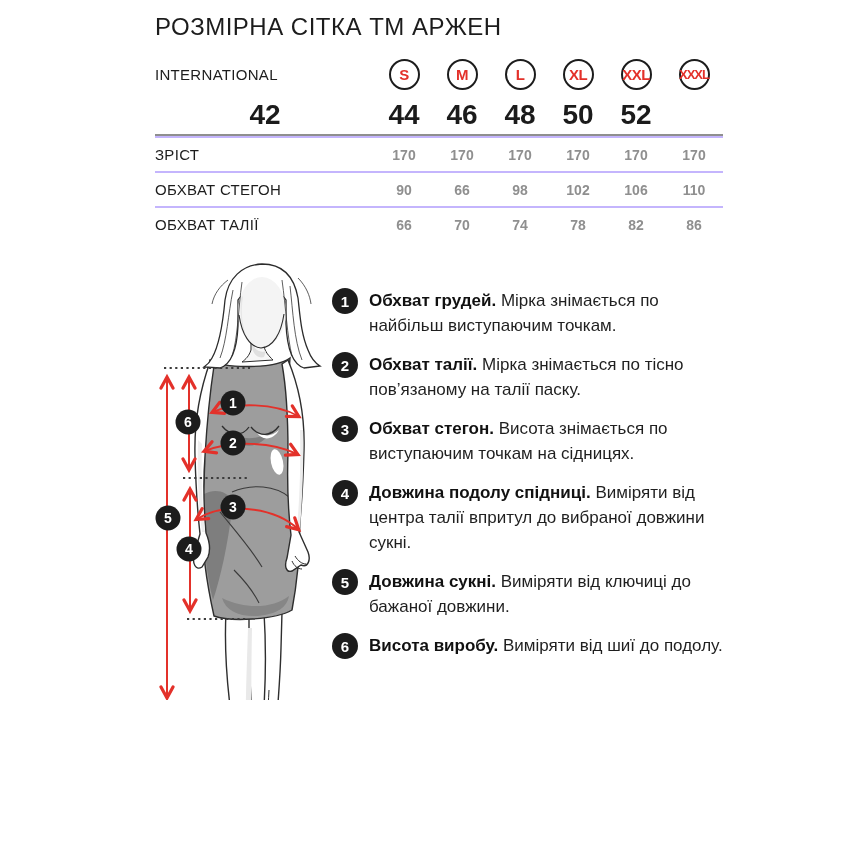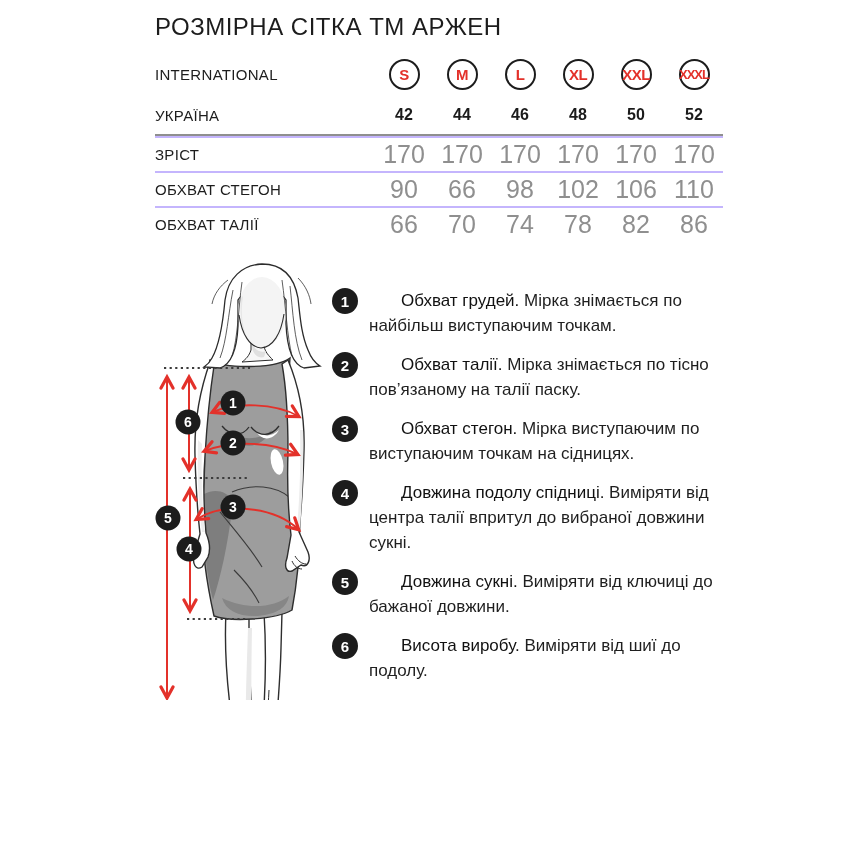--- a/index.html
+++ b/index.html
@@ -16,32 +16,32 @@
   .trow-intl { height:44px; }
   .trow-ua   { height:40px; }
   .trow-data { height:35px; border-top:2px solid #c4b5fd; }
   .trow-ua   { border-bottom:2px solid #8f8f8f; }
   .rlabel { font-size:15px; color:#1d1d1d; letter-spacing:.3px; }
   .cell { text-align:center; }
   .size-circle { width:31px; height:31px; border:2px solid #1c1c1c; border-radius:50%;
     display:flex; align-items:center; justify-content:center; margin:0 auto;
     color:#e3312a; font-size:15px; font-weight:600; letter-spacing:-.5px; }
   .circle-xxxl { font-size:13px; letter-spacing:-1px; }
-  .ua-val { font-size:16px; font-weight:600; color:#1b1b1b; }
-  .gray-val { font-size:25px; font-weight:400; color:#8f8f8f; }
+  .ua-val { font-size:28px; font-weight:600; color:#1b1b1b; }
+  .gray-val { font-size:14px; font-weight:700; color:#8f8f8f; }
 
   
   .legend { position:absolute; left:332px; top:288px; width:396px;
     display:flex; flex-direction:column; gap:14px; }
   .legend-item { display:flex; align-items:flex-start; gap:11px; }
   .lnum { flex:0 0 26px; width:26px; height:26px; border-radius:50%;
     background:#1c1c1c; color:#fff; font-size:15px; font-weight:700;
     display:flex; align-items:center; justify-content:center; }
   .ltext { font-size:17px; line-height:25px; color:#1f1f1f; width:362px; }
-  .ltext b { font-weight:400; color:#111;margin-left:32px; }
+  .ltext b { font-weight:700; color:#111; }
 
   
   .figure-svg { position:absolute; left:140px; top:260px; }
 </style>
 </head>
 <body>
 <div class="page">
 
   <div class="title">РОЗМІРНА СІТКА ТМ АРЖЕН</div>
 
@@ -63,21 +63,20 @@
         </div>
       <div class="cell">
           <div class="size-circle">XXL</div>
         </div>
       <div class="cell">
           <div class="size-circle circle-xxxl">XXXL</div>
         </div>
     </div>
 
     <div class="trow trow-ua">
-      <div class="rlabel">УКРАЇНА</div>
       <div class="cell ua-val">42</div>
       <div class="cell ua-val">44</div>
       <div class="cell ua-val">46</div>
       <div class="cell ua-val">48</div>
       <div class="cell ua-val">50</div>
       <div class="cell ua-val">52</div>
     </div>
 
     <div class="trow trow-data">
       <div class="rlabel">ЗРІСТ</div>
@@ -200,21 +199,21 @@
       <div class="ltext"><b>Обхват грудей.</b><span> Мірка знімається по найбільш виступаючим точкам.</span></div>
     </div>
 
     <div class="legend-item">
       <div class="lnum">2</div>
       <div class="ltext"><b>Обхват талії.</b><span> Мірка знімається по тісно пов’язаному на талії паску.</span></div>
     </div>
 
     <div class="legend-item">
       <div class="lnum">3</div>
-      <div class="ltext"><b>Обхват стегон.</b><span> Мірка виступаючим по виступаючим точкам на сідницях.</span></div>
+      <div class="ltext"><b>Обхват стегон.</b><span> Висота знімається по виступаючим точкам на сідницях.</span></div>
     </div>
 
     <div class="legend-item">
       <div class="lnum">4</div>
       <div class="ltext"><b>Довжина подолу спідниці.</b><span> Виміряти від центра талії впритул до вибраної довжини сукні.</span></div>
     </div>
 
     <div class="legend-item">
       <div class="lnum">5</div>
       <div class="ltext"><b>Довжина сукні.</b><span> Виміряти від ключиці до бажаної довжини.</span></div>

